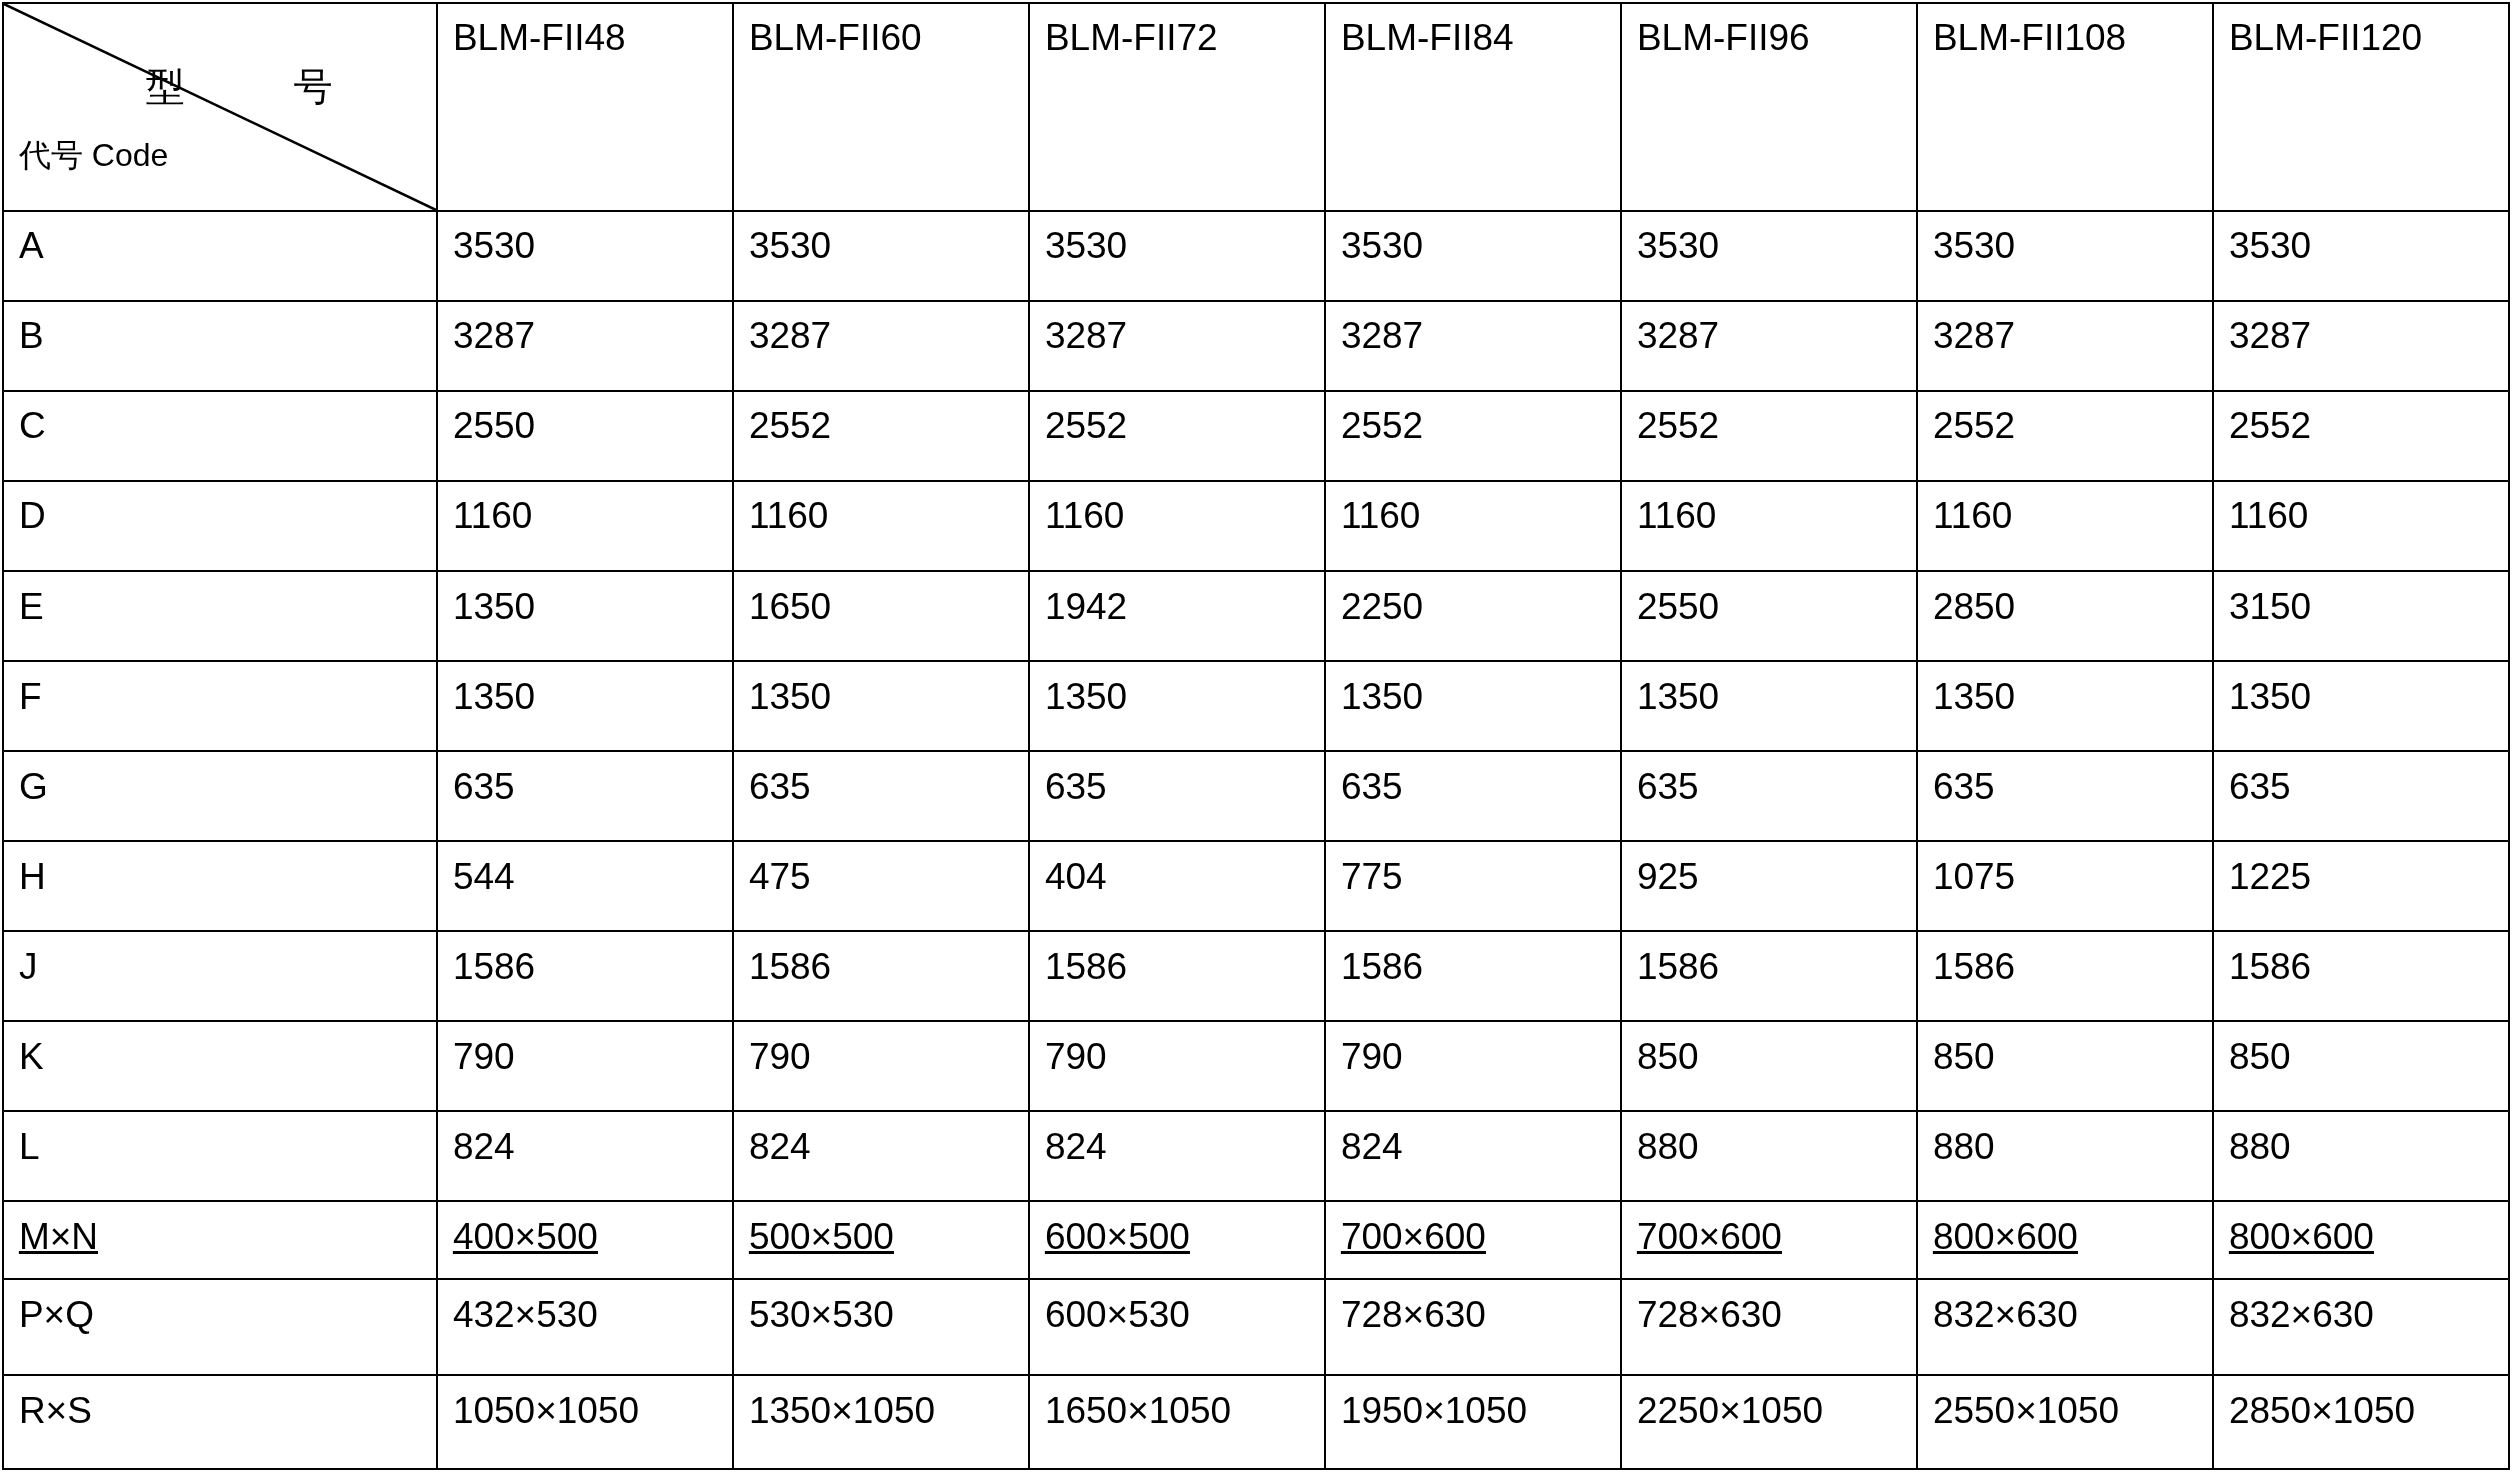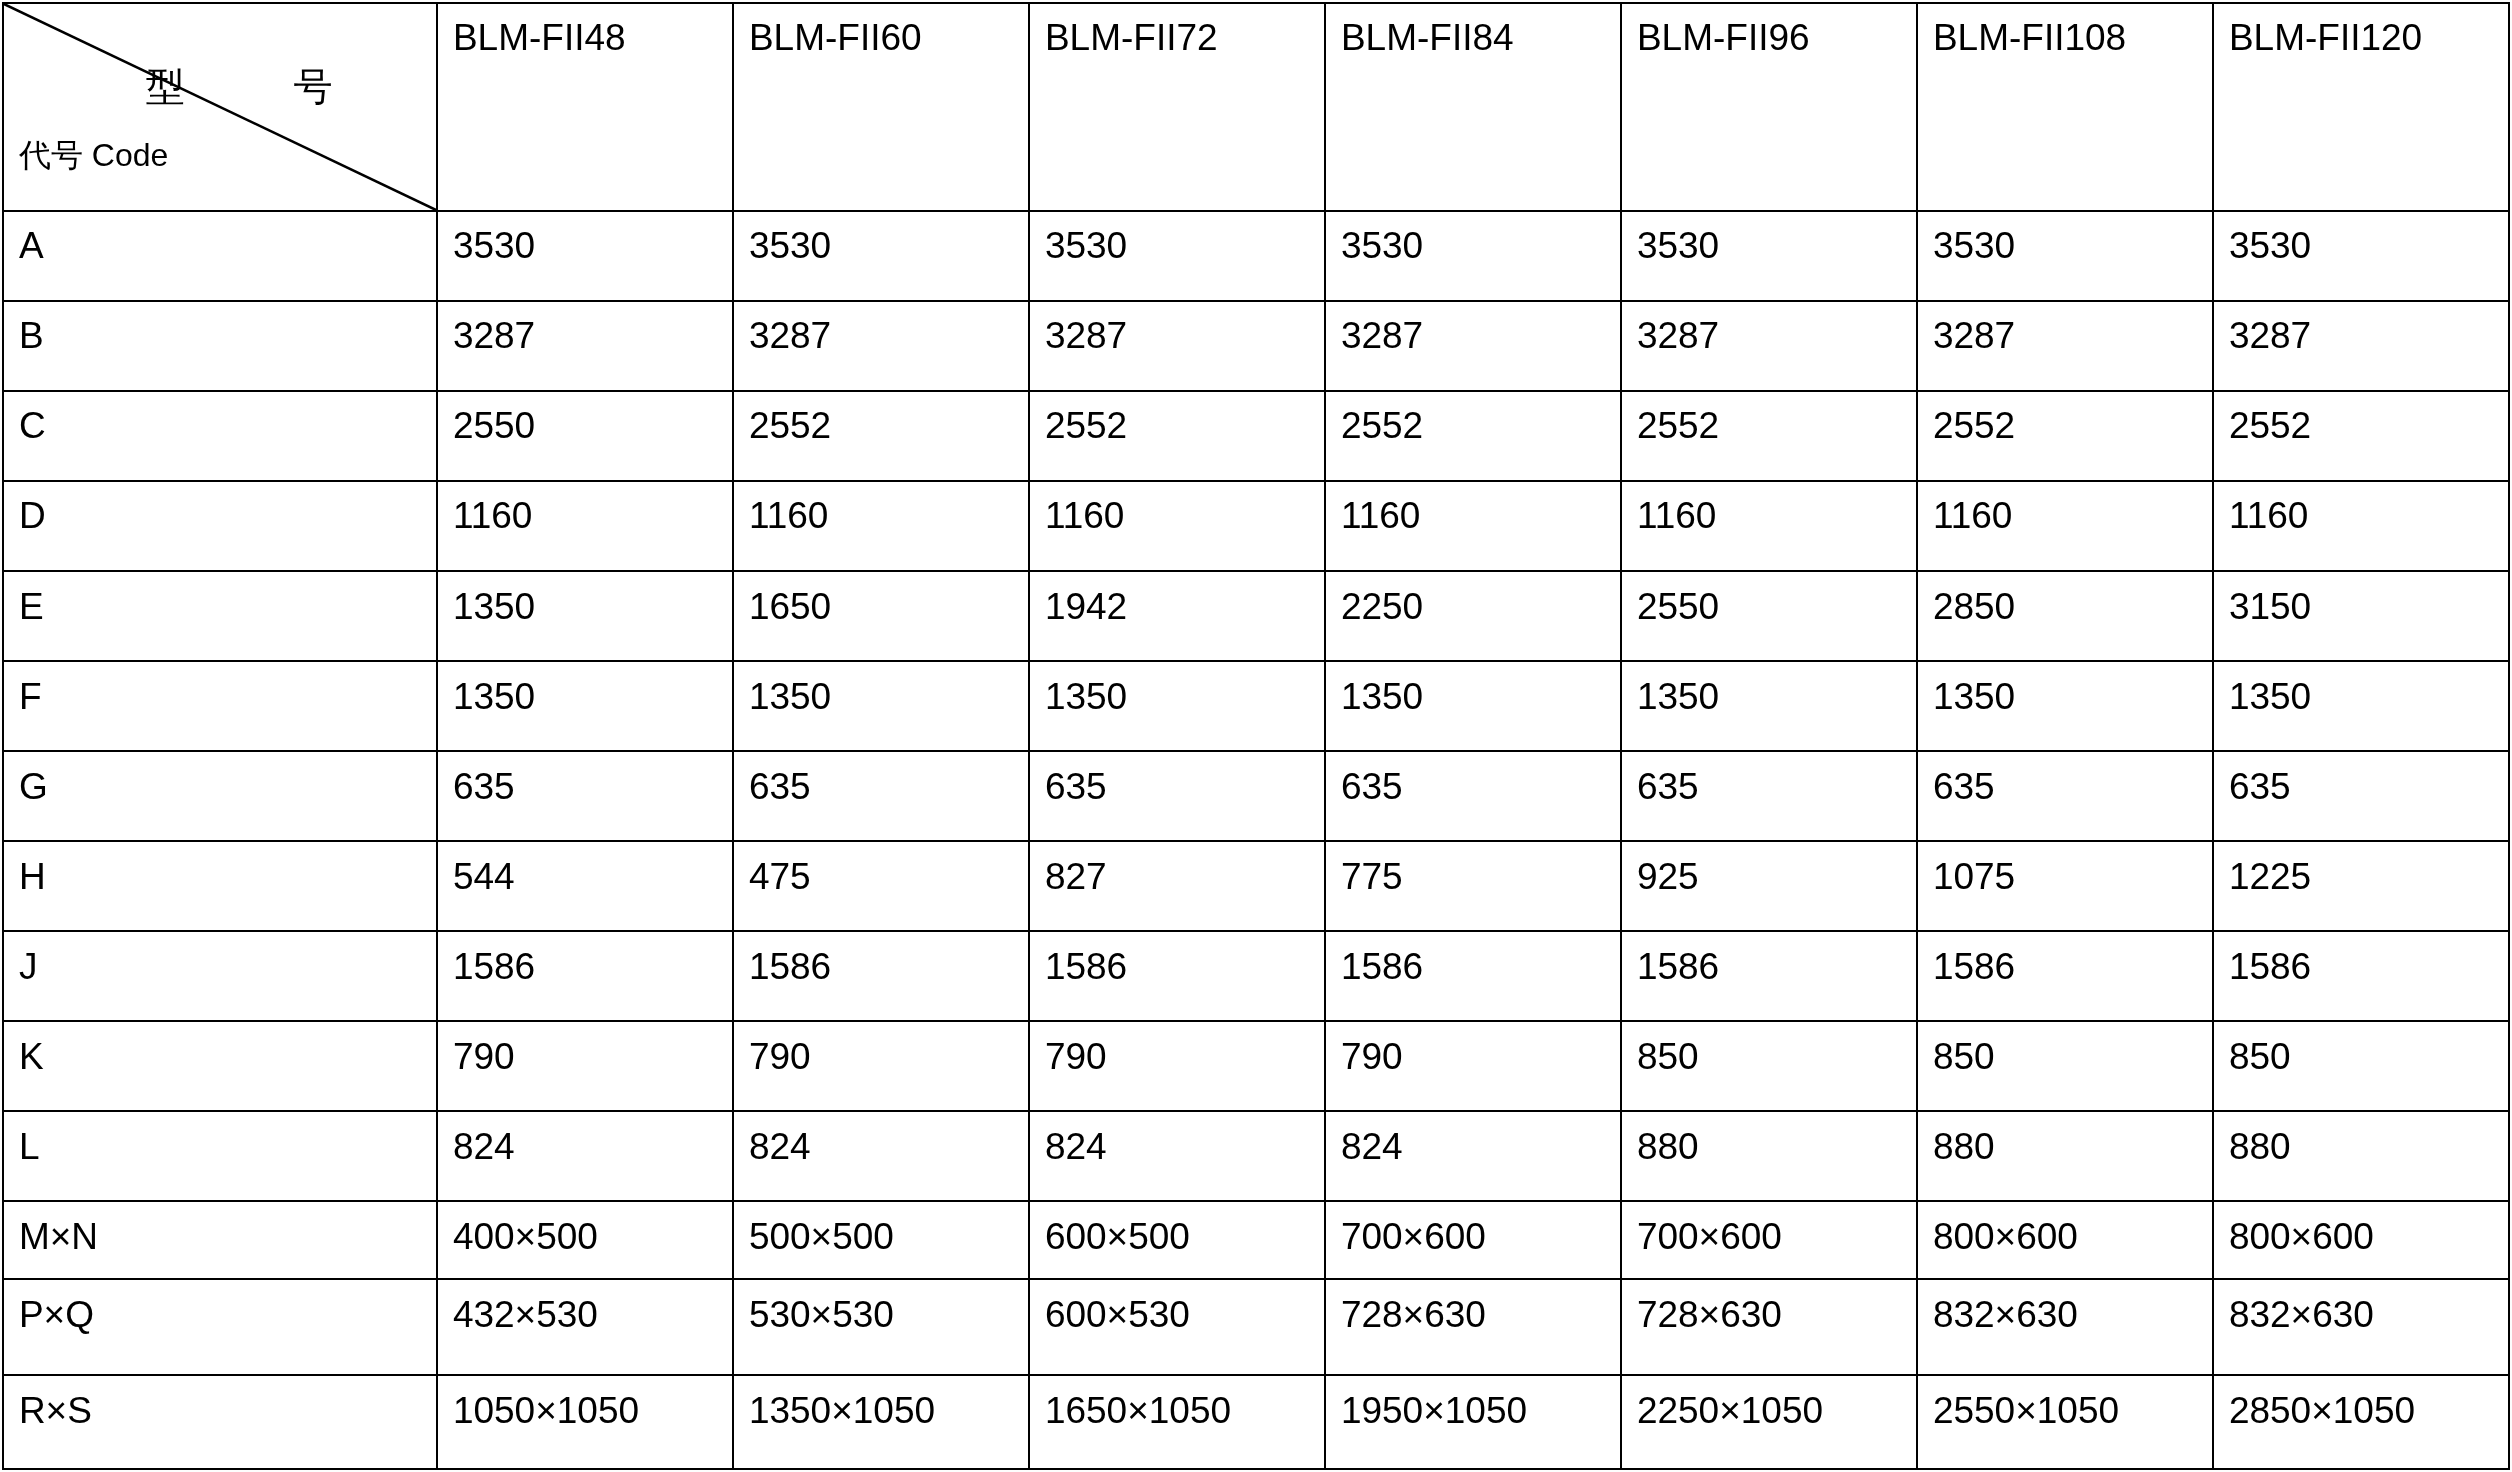--- a/index.html
+++ b/index.html
@@ -24,21 +24,21 @@
     font-size:37px;
     font-weight:400;
     line-height:1.15;
     overflow:hidden;
     white-space:nowrap;
   }
   col.c-code { width:434px; }
   col.c-val  { width:296px; }
   tr.h-head { height:208px; }
   tr.h-std  { height:88px; }
-  tr.h-mn   { height:76px; }
+  tr.h-mn   { height:76px;text-decoration:underline; }
   tr.h-pq   { height:94px; }
   tr.h-rs   { height:91px; }
   td.corner { position:relative; padding:0; }
   td.corner svg.diag { position:absolute; left:0; top:0; width:100%; height:100%; }
   .corner-model {
     position:absolute; top:61px; left:142px;
     font-size:39px; letter-spacing:49px; white-space:nowrap;
   }
   .corner-code {
     position:absolute; bottom:36px; left:15.2px;
@@ -146,21 +146,21 @@
           <td>635</td>
           <td>635</td>
           <td>635</td>
           <td>635</td>
           <td>635</td>
         </tr>
         <tr class="h-std">
           <td>H</td>
           <td>544</td>
           <td>475</td>
-          <td>827</td>
+          <td>404</td>
           <td>775</td>
           <td>925</td>
           <td>1075</td>
           <td>1225</td>
         </tr>
         <tr class="h-std">
           <td>J</td>
           <td>1586</td>
           <td>1586</td>
           <td>1586</td>

